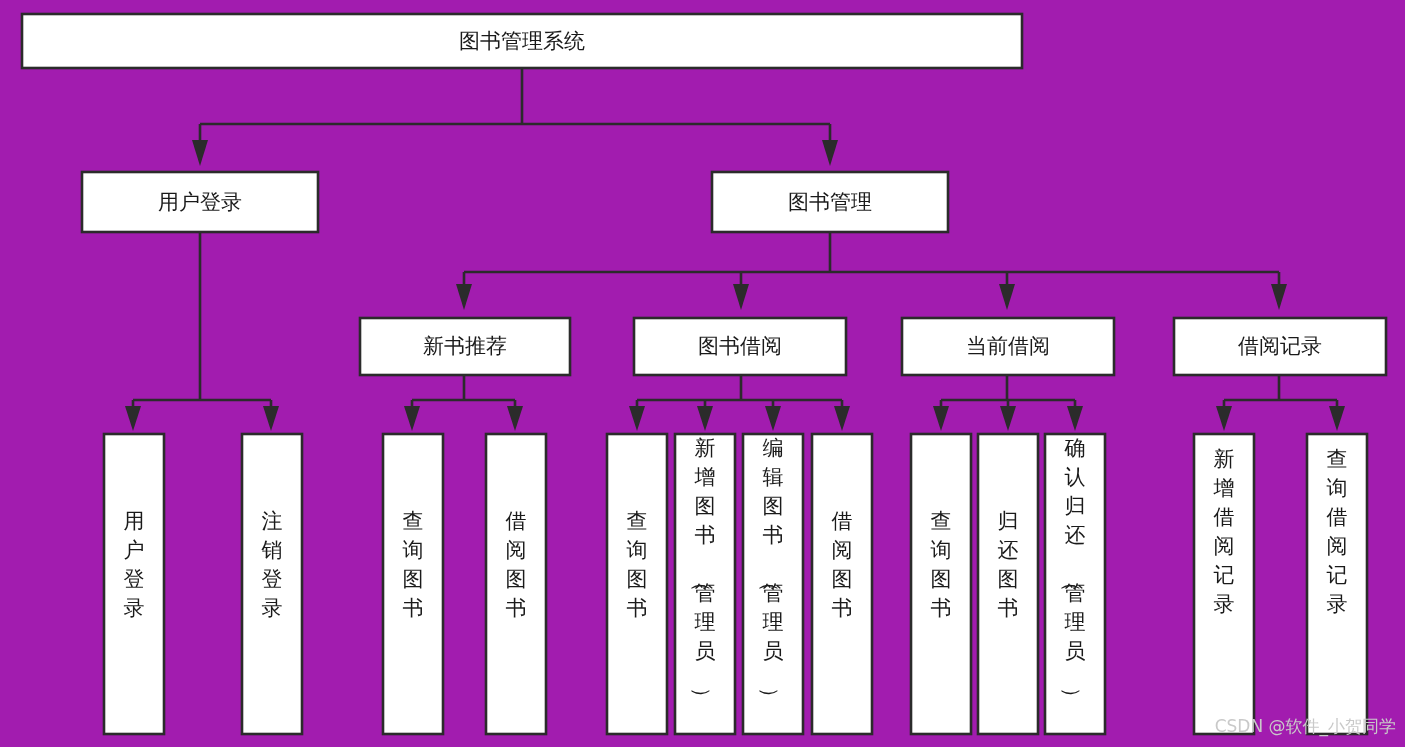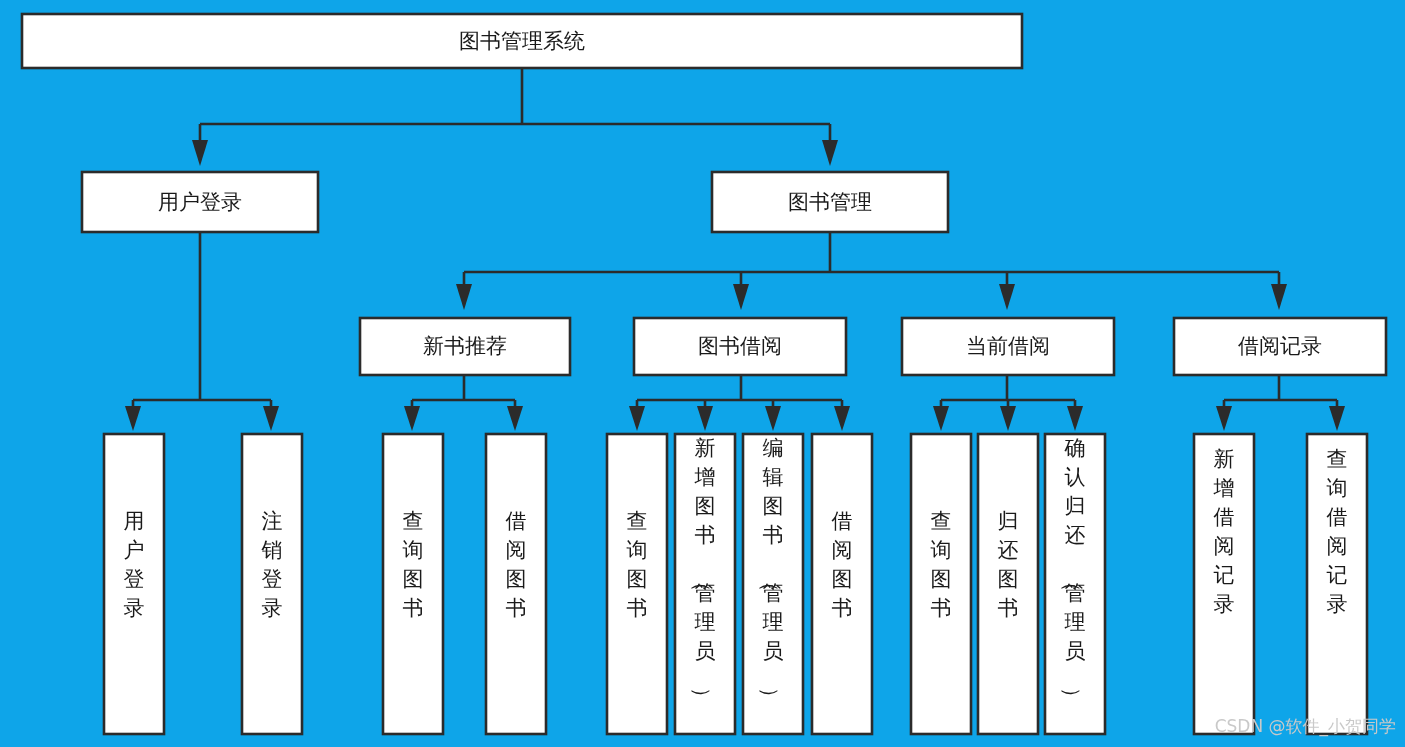--- a/index.html
+++ b/index.html
@@ -11,21 +11,21 @@
   body {
     width: 1405px;
     height: 747px;
     font-family: "DejaVu Sans", "Liberation Sans", sans-serif;
     overflow: hidden;
   }
   #diagram-root {
     position: relative;
     width: 1405px;
     height: 747px;
-    background: #0ea5e9;
+    background: #a21caf;
   }
   svg#flowchart {
     display: block;
     width: 1405px;
     height: 747px;
   }
   .node-box {
     fill: #ffffff;
     stroke: #2b2b2b;
     stroke-width: 2.6;

